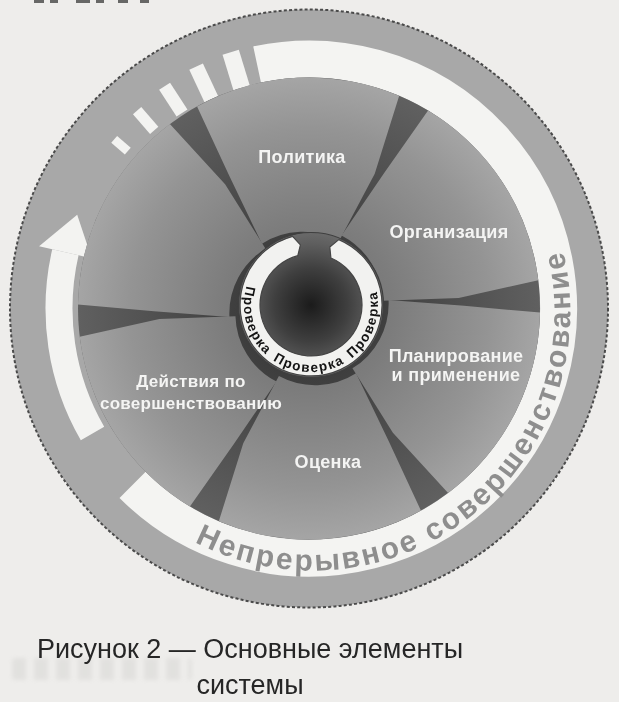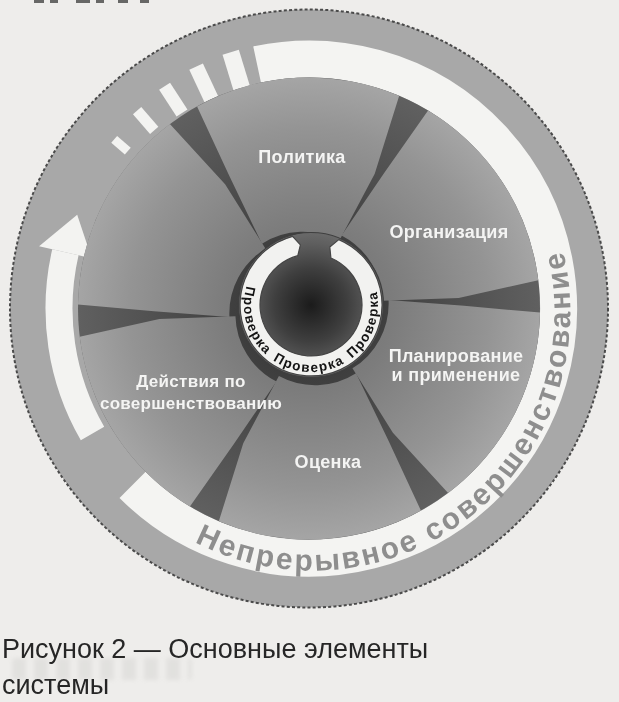--- a/index.html
+++ b/index.html
@@ -29,20 +29,21 @@
   }
   .band-text{
     fill:#8e8e8e;
     font-weight:bold;
     font-size:30px;
     letter-spacing:2.5px;
   }
   .caption{
     position:absolute;
     left:2px;top:631px;width:496px;
+    text-align:center;
     color:#262626;
     font-size:27px;
     line-height:36px;
   }
   
   .top-mark{position:absolute;top:0;height:3px;background:#3a3a3a;opacity:.75;}
   
   .smudge{
     position:absolute;left:12px;top:658px;width:180px;height:22px;
     background:repeating-linear-gradient(90deg,#9a9a96 0 14px,transparent 14px 22px);

